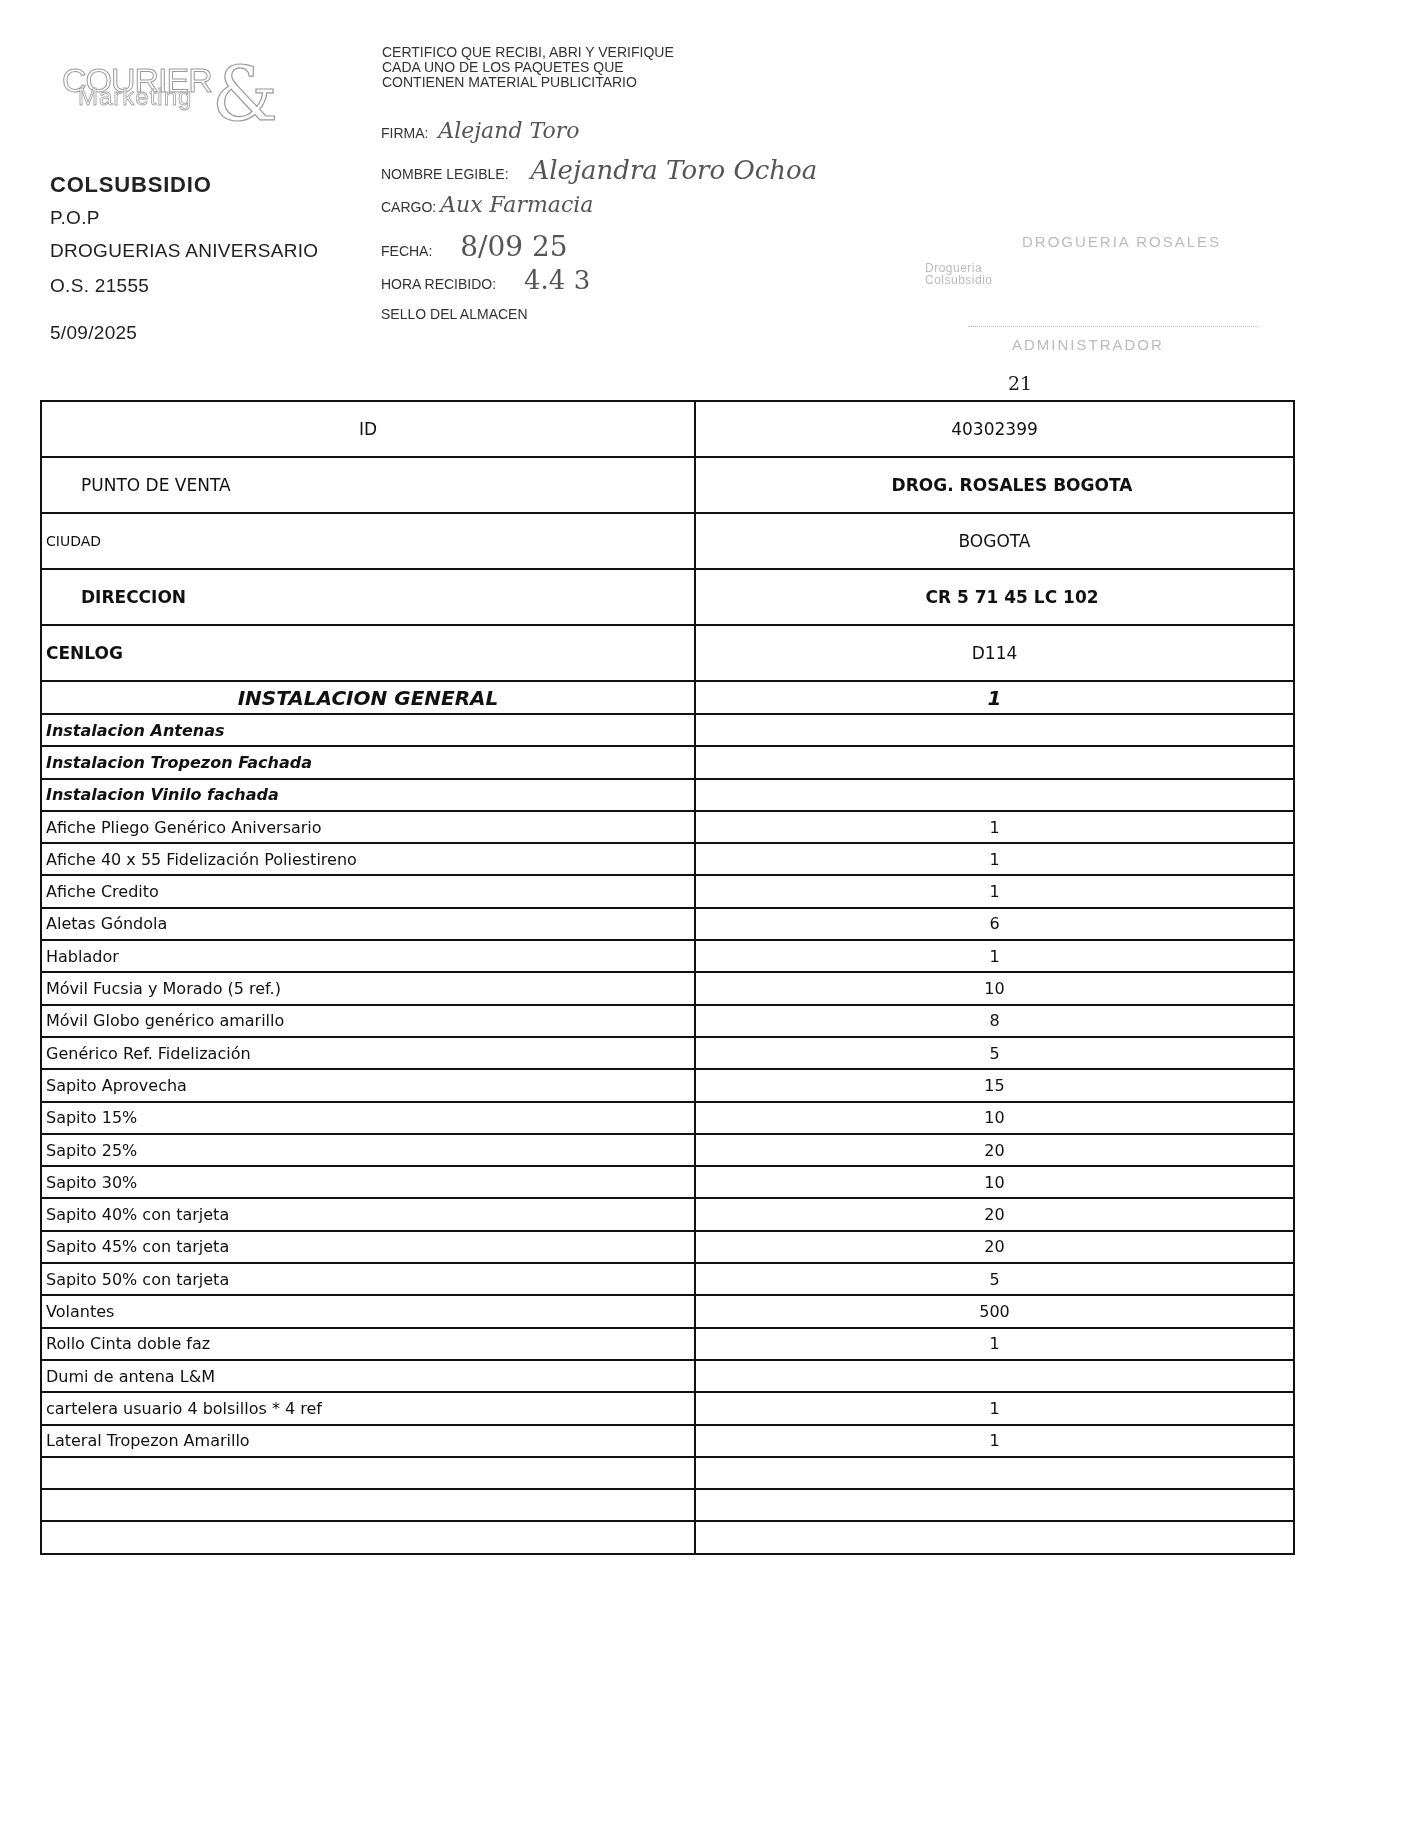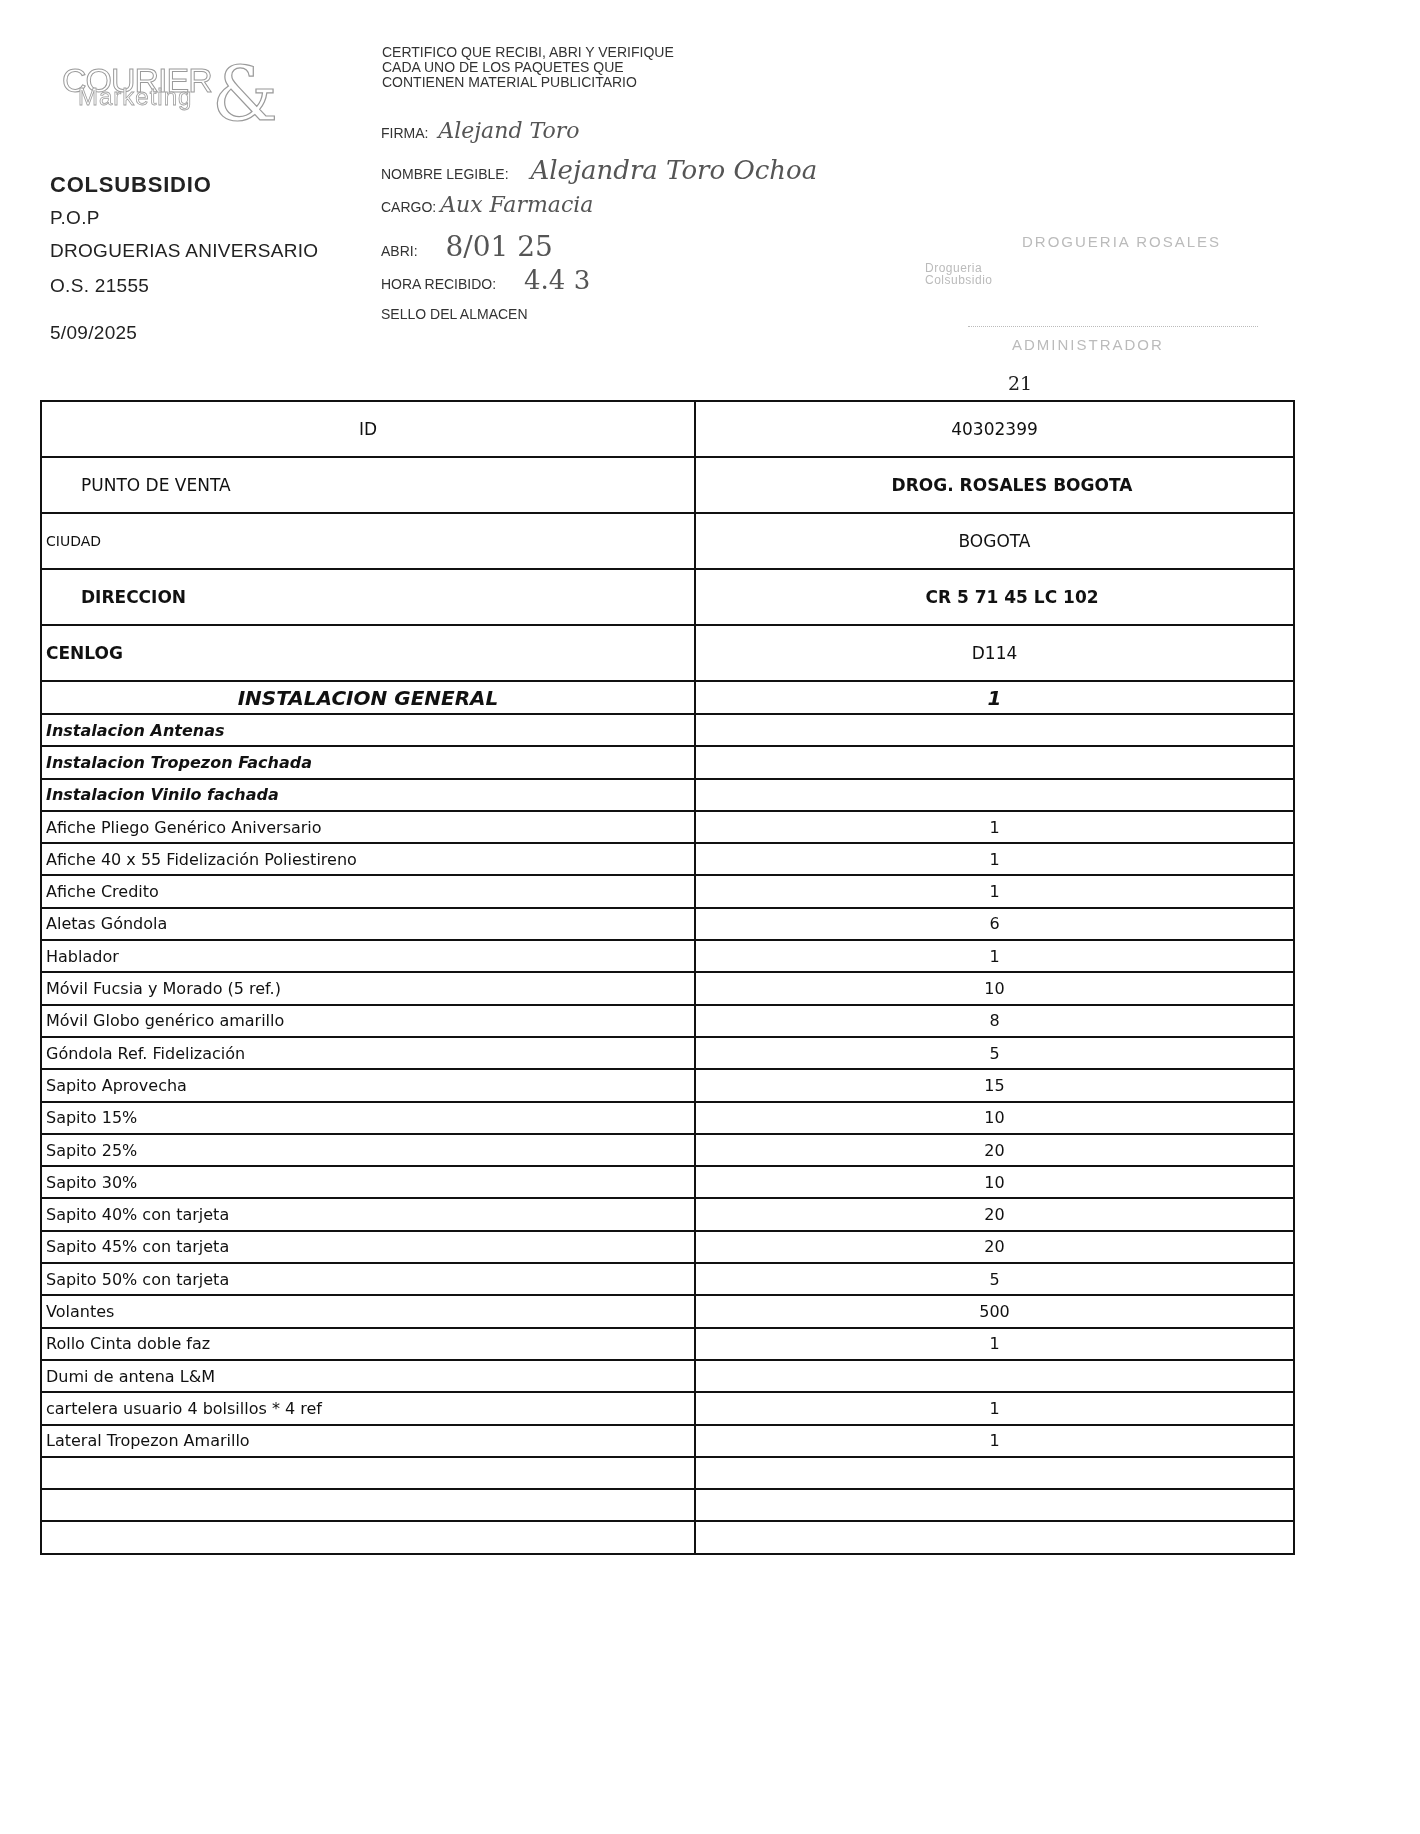--- a/index.html
+++ b/index.html
@@ -55,22 +55,22 @@
 </div>
 <div class="abs flabel" style="top:155px;">
   <span>NOMBRE LEGIBLE:</span>
   <span class="hand" style="font-size:26px; margin-left:18px;">Alejandra Toro Ochoa</span>
 </div>
 <div class="abs flabel" style="top:192px;">
   <span>CARGO:</span>
   <span class="hand" style="font-size:22px; margin-left:0;">Aux Farmacia</span>
 </div>
 <div class="abs flabel" style="top:230px;">
-  <span>ABRI:</span>
-  <span class="hand" style="font-size:28px; margin-left:24px; font-style:normal;">8/01 25</span>
+  <span>FECHA:</span>
+  <span class="hand" style="font-size:28px; margin-left:24px; font-style:normal;">8/09 25</span>
 </div>
 <div class="abs flabel" style="top:265px;">
   <span>HORA RECIBIDO:</span>
   <span class="hand" style="font-size:26px; margin-left:24px; font-style:normal;">4.4 3</span>
 </div>
 <div class="abs flabel" style="top:306px;">SELLO DEL ALMACEN</div>
 
 <div class="abs stamp-text" style="left:1022px; top:233px;">DROGUERIA ROSALES</div>
 <div class="abs stamp-text" style="left:925px; top:262px; font-size:12px; letter-spacing:0.5px; width:90px; line-height:12px;">Drogueria Colsubsidio</div>
 <div class="abs" style="left:968px; top:326px; width:290px; border-top:1px dotted #bbb;"></div>
@@ -138,21 +138,21 @@
       </tr>
       <tr class="item">
         <td class="lbl">Móvil Fucsia y Morado (5 ref.)</td>
         <td class="val">10</td>
       </tr>
       <tr class="item">
         <td class="lbl">Móvil Globo genérico amarillo</td>
         <td class="val">8</td>
       </tr>
       <tr class="item">
-        <td class="lbl">Góndola Ref. Fidelización</td>
+        <td class="lbl">Genérico Ref. Fidelización</td>
         <td class="val">5</td>
       </tr>
       <tr class="item">
         <td class="lbl">Sapito Aprovecha</td>
         <td class="val">15</td>
       </tr>
       <tr class="item">
         <td class="lbl">Sapito 15%</td>
         <td class="val">10</td>
       </tr>

